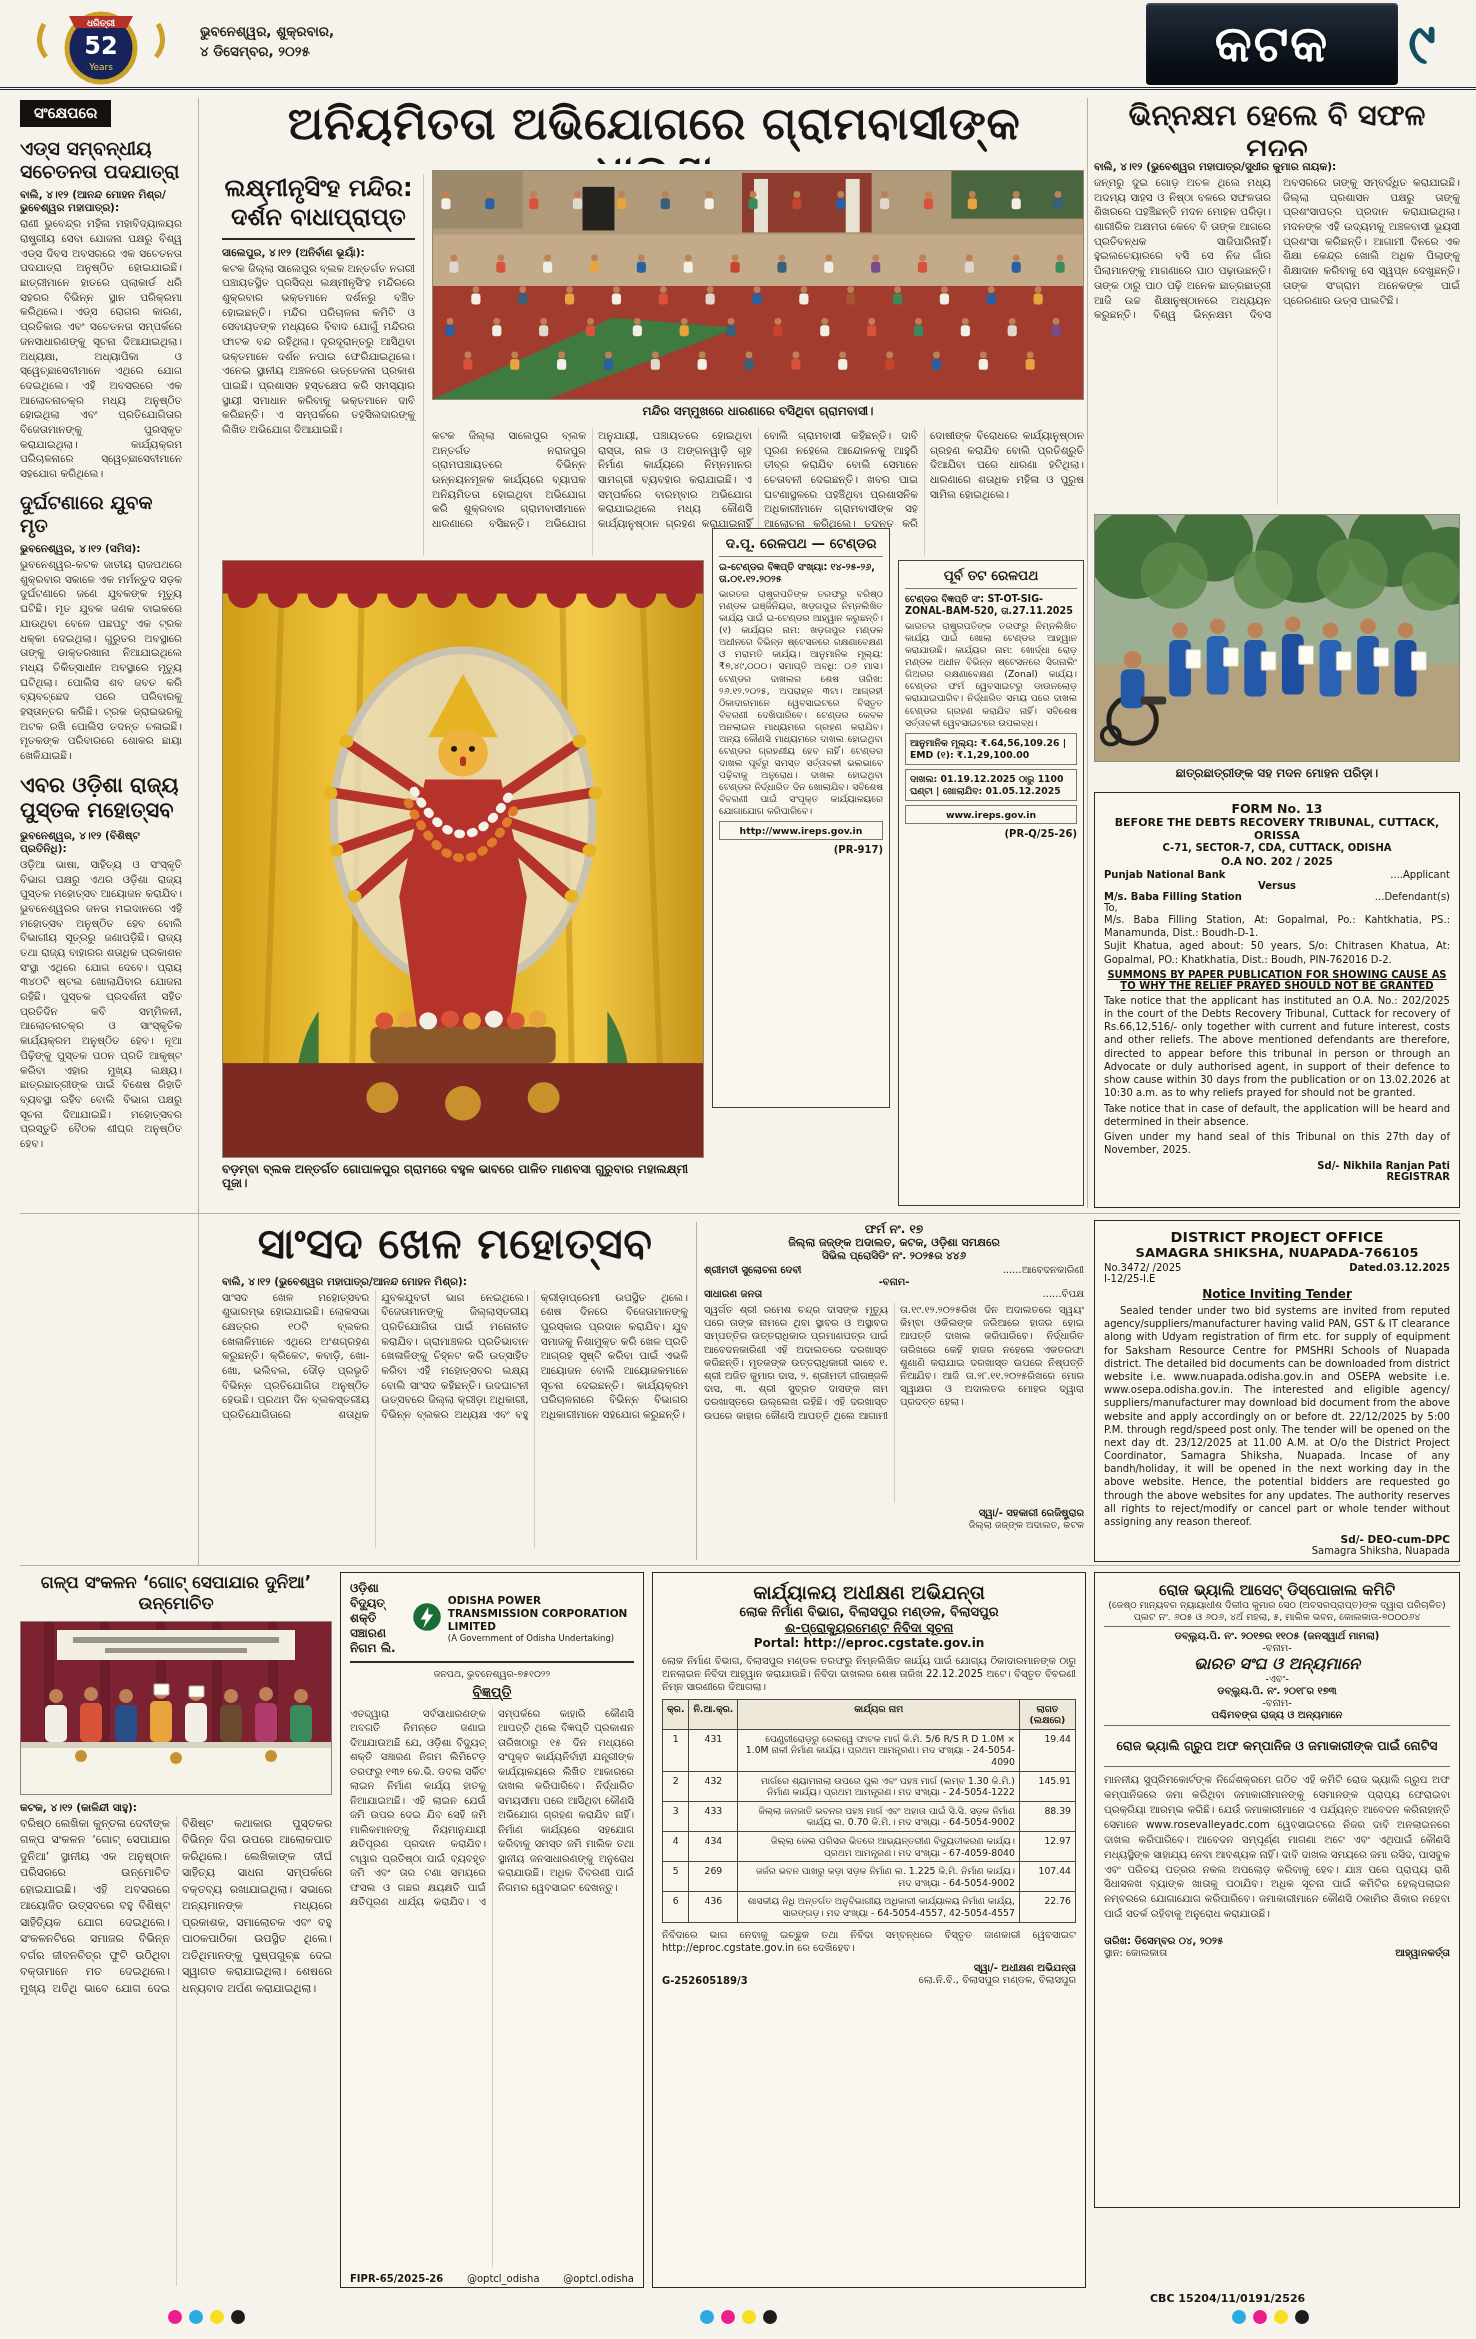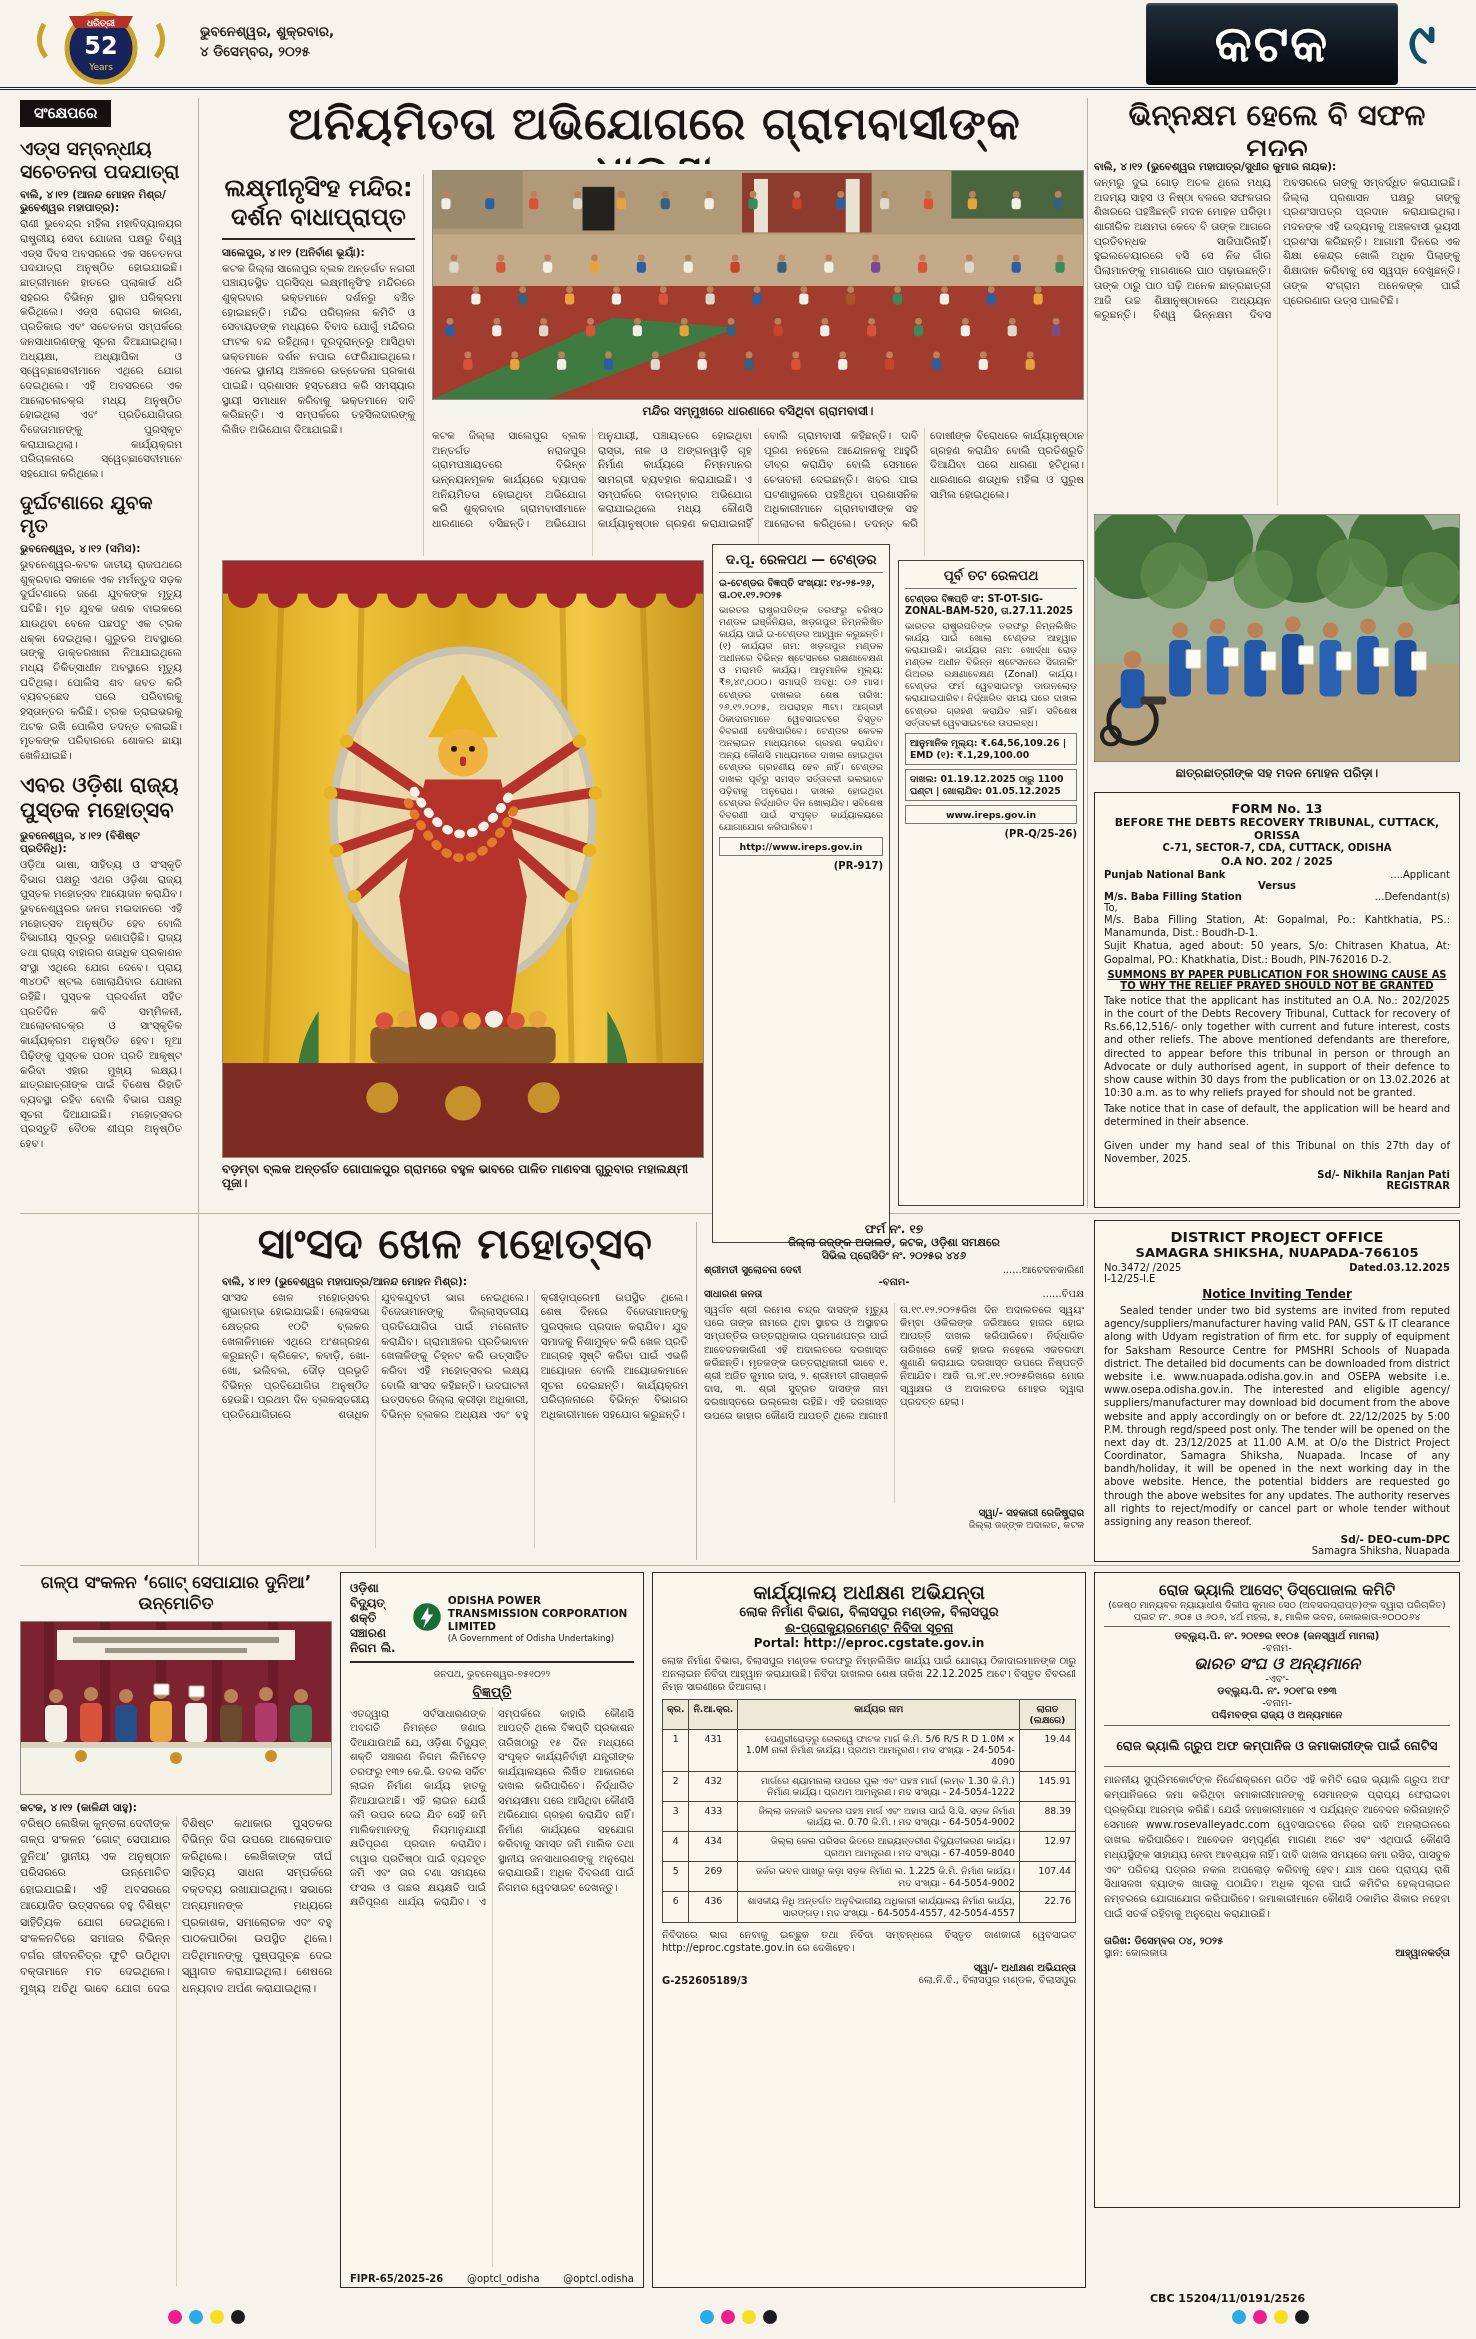--- a/index.html
+++ b/index.html
@@ -300,21 +300,21 @@
       <rect y="524" width="482" height="98" fill="#7d2a22"></rect>
       <g fill="#c9912c">
           <circle cx="160" cy="560" r="16"></circle>
           <circle cx="241" cy="566" r="18"></circle>
           <circle cx="322" cy="560" r="16"></circle>
         </g>
     </svg>
   </div>
   <div class="abs caption" style="left:222px;top:1162px;width:482px;height:44px;text-align:left;">ବଡ଼ମ୍ବା ବ୍ଲକ ଅନ୍ତର୍ଗତ ଗୋପାଳପୁର ଗ୍ରାମରେ ବହୁଳ ଭାବରେ ପାଳିତ ମାଣବସା ଗୁରୁବାର ମହାଲକ୍ଷ୍ମୀ ପୂଜା।</div>
 
-  <div class="abs rail" style="left:712px;top:544px;width:178px;height:699px;">
+  <div class="abs rail" style="left:712px;top:528px;width:178px;height:580px;">
     <h4>ଦ.ପୂ. ରେଳପଥ — ଟେଣ୍ଡର</h4>
     <div class="no">ଇ-ଟେଣ୍ଡର ବିଜ୍ଞପ୍ତି ସଂଖ୍ୟା: ୧୪-୨୫-୨୬, ତା.୦୧.୧୨.୨୦୨୫</div>
     <div class="tiny">ଭାରତର ରାଷ୍ଟ୍ରପତିଙ୍କ ତରଫରୁ ବରିଷ୍ଠ ମଣ୍ଡଳ ଇଞ୍ଜିନିୟର, ଖଡ଼ଗପୁର ନିମ୍ନଲିଖିତ କାର୍ଯ୍ୟ ପାଇଁ ଇ-ଟେଣ୍ଡର ଆହ୍ୱାନ କରୁଛନ୍ତି। (୧) କାର୍ଯ୍ୟର ନାମ: ଖଡ଼ଗପୁର ମଣ୍ଡଳ ଅଧୀନରେ ବିଭିନ୍ନ ଷ୍ଟେସନରେ ରକ୍ଷଣାବେକ୍ଷଣ ଓ ମରାମତି କାର୍ଯ୍ୟ। ଆନୁମାନିକ ମୂଲ୍ୟ: ₹୭,୪୯,୦୦୦। ସମାପ୍ତି ଅବଧି: ୦୬ ମାସ। ଟେଣ୍ଡର ଦାଖଲର ଶେଷ ତାରିଖ: ୨୬.୧୨.୨୦୨୫, ଅପରାହ୍ନ ୩ଟା। ଆଗ୍ରହୀ ଠିକାଦାରମାନେ ୱେବସାଇଟରେ ବିସ୍ତୃତ ବିବରଣୀ ଦେଖିପାରିବେ। ଟେଣ୍ଡର କେବଳ ଅନଲାଇନ ମାଧ୍ୟମରେ ଗ୍ରହଣ କରାଯିବ। ଅନ୍ୟ କୌଣସି ମାଧ୍ୟମରେ ଦାଖଲ ହୋଇଥିବା ଟେଣ୍ଡର ଗ୍ରହଣୀୟ ହେବ ନାହିଁ। ଟେଣ୍ଡର ଦାଖଲ ପୂର୍ବରୁ ସମସ୍ତ ସର୍ତ୍ତାବଳୀ ଭଲଭାବେ ପଢ଼ିବାକୁ ଅନୁରୋଧ। ଦାଖଲ ହୋଇଥିବା ଟେଣ୍ଡର ନିର୍ଦ୍ଧାରିତ ଦିନ ଖୋଲାଯିବ। ସବିଶେଷ ବିବରଣୀ ପାଇଁ ସଂପୃକ୍ତ କାର୍ଯ୍ୟାଳୟରେ ଯୋଗାଯୋଗ କରିପାରିବେ।</div>
     <div class="inner-box center">http://www.ireps.gov.in</div>
     <div class="right bold" style="font-size:10px;">(PR-917)</div>
   </div>
 
   <div class="abs rail" style="left:898px;top:560px;width:186px;height:646px;">
     <h4>ପୂର୍ବ ତଟ ରେଳପଥ</h4>
     <div class="no">ଟେଣ୍ଡର ବିଜ୍ଞପ୍ତି ସଂ: ST-OT-SIG-ZONAL-BAM-520, ତା.27.11.2025</div>
@@ -409,21 +409,21 @@
     <div class="flexsb" style="font-size:10px;">
       <span class="bold">M/s. Baba Filling Station</span>
       <span>...Defendant(s)</span>
     </div>
     <div style="font-size:10px;">To,</div>
     <div class="small">M/s. Baba Filling Station, At: Gopalmal, Po.: Kahtkhatia, PS.: Manamunda, Dist.: Boudh-D-1.</div>
     <div class="small">Sujit Khatua, aged about: 50 years, S/o: Chitrasen Khatua, At: Gopalmal, PO.: Khatkhatia, Dist.: Boudh, PIN-762016 D-2.</div>
     <div class="center bold underline" style="font-size:10px;margin:3px 0;">SUMMONS BY PAPER PUBLICATION FOR SHOWING CAUSE AS TO WHY THE RELIEF PRAYED SHOULD NOT BE GRANTED</div>
     <div class="small">Take notice that the applicant has instituted an O.A. No.: 202/2025 in the court of the Debts Recovery Tribunal, Cuttack for recovery of Rs.66,12,516/- only together with current and future interest, costs and other reliefs. The above mentioned defendants are therefore, directed to appear before this tribunal in person or through an Advocate or duly authorised agent, in support of their defence to show cause within 30 days from the publication or on 13.02.2026 at 10:30 a.m. as to why reliefs prayed for should not be granted.</div>
     <div class="small" style="margin-top:3px;">Take notice that in case of default, the application will be heard and determined in their absence.</div>
-    <div class="small" style="margin-top:10px;">Given under my hand seal of this Tribunal on this 27th day of November, 2025.</div>
+    <div class="small" style="margin-top:1px;">Given under my hand seal of this Tribunal on this 27th day of November, 2025.</div>
     <div class="right bold" style="font-size:10px;margin-top:4px;">Sd/- Nikhila Ranjan Pati</div>
     <div class="right bold" style="font-size:10px;">REGISTRAR</div>
   </div>
 
   <div class="abs" style="left:222px;top:1222px;width:466px;height:340px;">
     <div class="headline-xl" style="font-size:42px;">ସାଂସଦ ଖେଳ ମହୋତ୍ସବ</div>
     <div class="dateline" style="margin-top:8px;">ବାଲି, ୪।୧୨ (ଭୁବେଶ୍ୱର ମହାପାତ୍ର/ଆନନ୍ଦ ମୋହନ ମିଶ୍ର):</div>
     <div class="body-txt cols3" style="height:258px;">ସାଂସଦ ଖେଳ ମହୋତ୍ସବର ଶୁଭାରମ୍ଭ ହୋଇଯାଇଛି। ଲୋକସଭା କ୍ଷେତ୍ରର ୧୦ଟି ବ୍ଲକର ଖେଳାଳିମାନେ ଏଥିରେ ଅଂଶଗ୍ରହଣ କରୁଛନ୍ତି। କ୍ରିକେଟ, କବାଡ଼ି, ଖୋ-ଖୋ, ଭଲିବଲ, ଦୌଡ଼ ପ୍ରଭୃତି ବିଭିନ୍ନ ପ୍ରତିଯୋଗିତା ଅନୁଷ୍ଠିତ ହେଉଛି। ପ୍ରଥମ ଦିନ ବ୍ଲକସ୍ତରୀୟ ପ୍ରତିଯୋଗିତାରେ ଶତାଧିକ ଯୁବକଯୁବତୀ ଭାଗ ନେଇଥିଲେ। ବିଜେତାମାନଙ୍କୁ ଜିଲ୍ଲାସ୍ତରୀୟ ପ୍ରତିଯୋଗିତା ପାଇଁ ମନୋନୀତ କରାଯିବ। ଗ୍ରାମାଞ୍ଚଳର ପ୍ରତିଭାବାନ ଖେଳାଳିଙ୍କୁ ଚିହ୍ନଟ କରି ଉତ୍ସାହିତ କରିବା ଏହି ମହୋତ୍ସବର ଲକ୍ଷ୍ୟ ବୋଲି ସାଂସଦ କହିଛନ୍ତି। ଉଦଘାଟନୀ ଉତ୍ସବରେ ଜିଲ୍ଲା କ୍ରୀଡ଼ା ଅଧିକାରୀ, ବିଭିନ୍ନ ବ୍ଲକର ଅଧ୍ୟକ୍ଷ ଏବଂ ବହୁ କ୍ରୀଡ଼ାପ୍ରେମୀ ଉପସ୍ଥିତ ଥିଲେ। ଶେଷ ଦିନରେ ବିଜେତାମାନଙ୍କୁ ପୁରସ୍କାର ପ୍ରଦାନ କରାଯିବ। ଯୁବ ସମାଜକୁ ନିଶାମୁକ୍ତ କରି ଖେଳ ପ୍ରତି ଆଗ୍ରହ ସୃଷ୍ଟି କରିବା ପାଇଁ ଏଭଳି ଆୟୋଜନ ବୋଲି ଆୟୋଜକମାନେ ସୂଚନା ଦେଇଛନ୍ତି। କାର୍ଯ୍ୟକ୍ରମ ପରିଚାଳନାରେ ବିଭିନ୍ନ ବିଭାଗର ଅଧିକାରୀମାନେ ସହଯୋଗ କରୁଛନ୍ତି।</div>
   </div>
 

